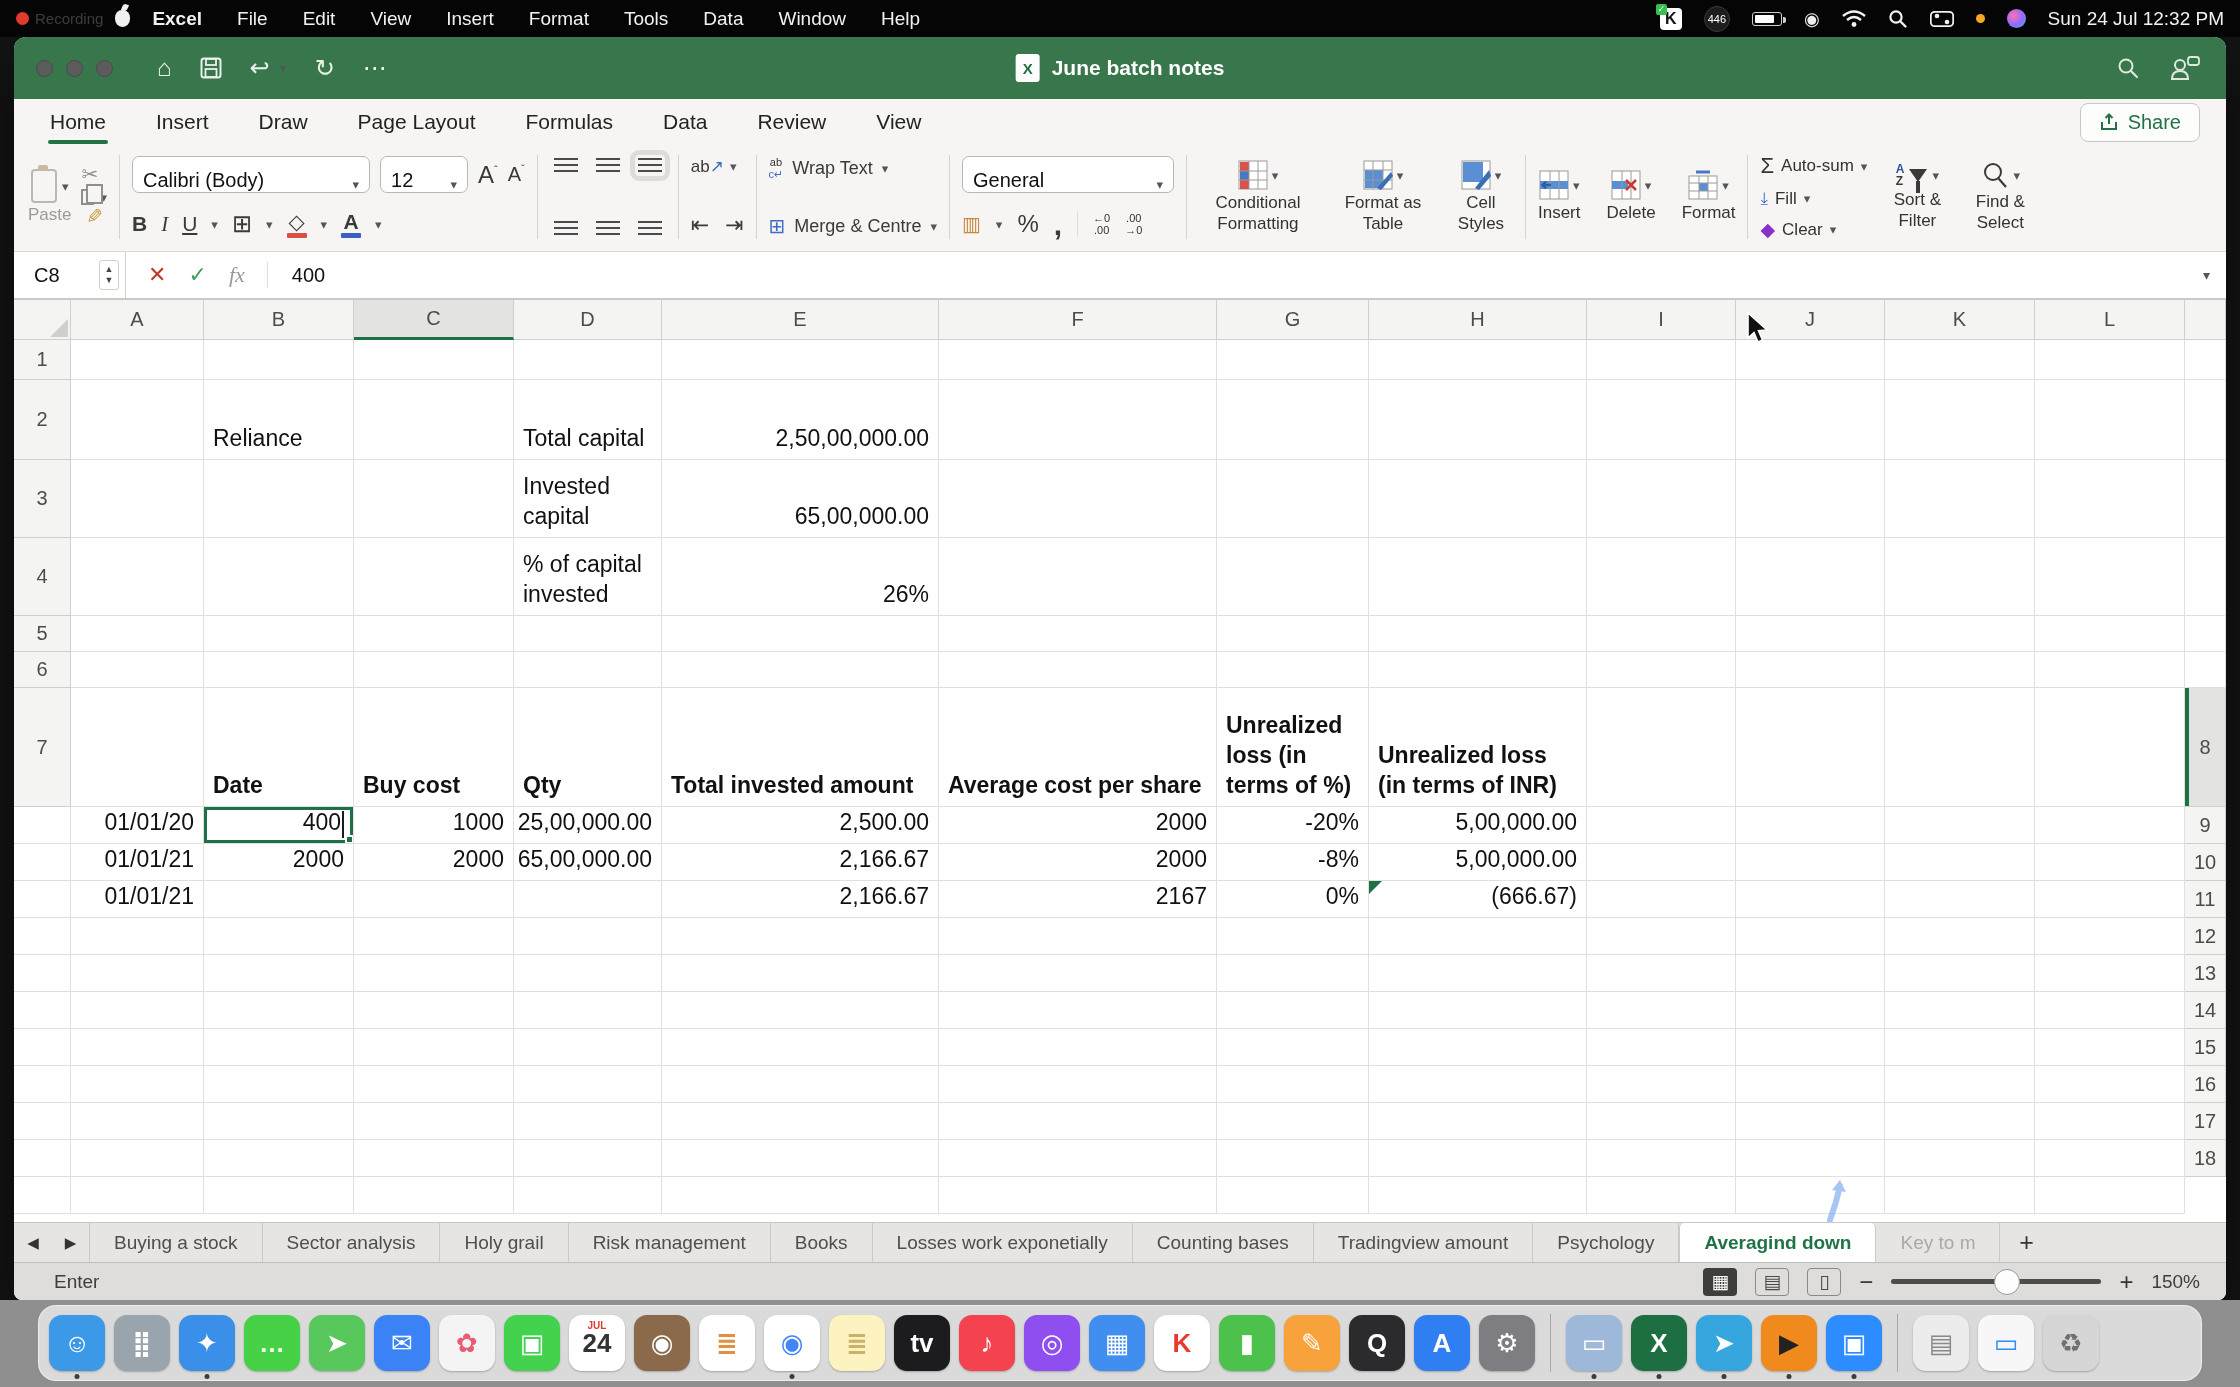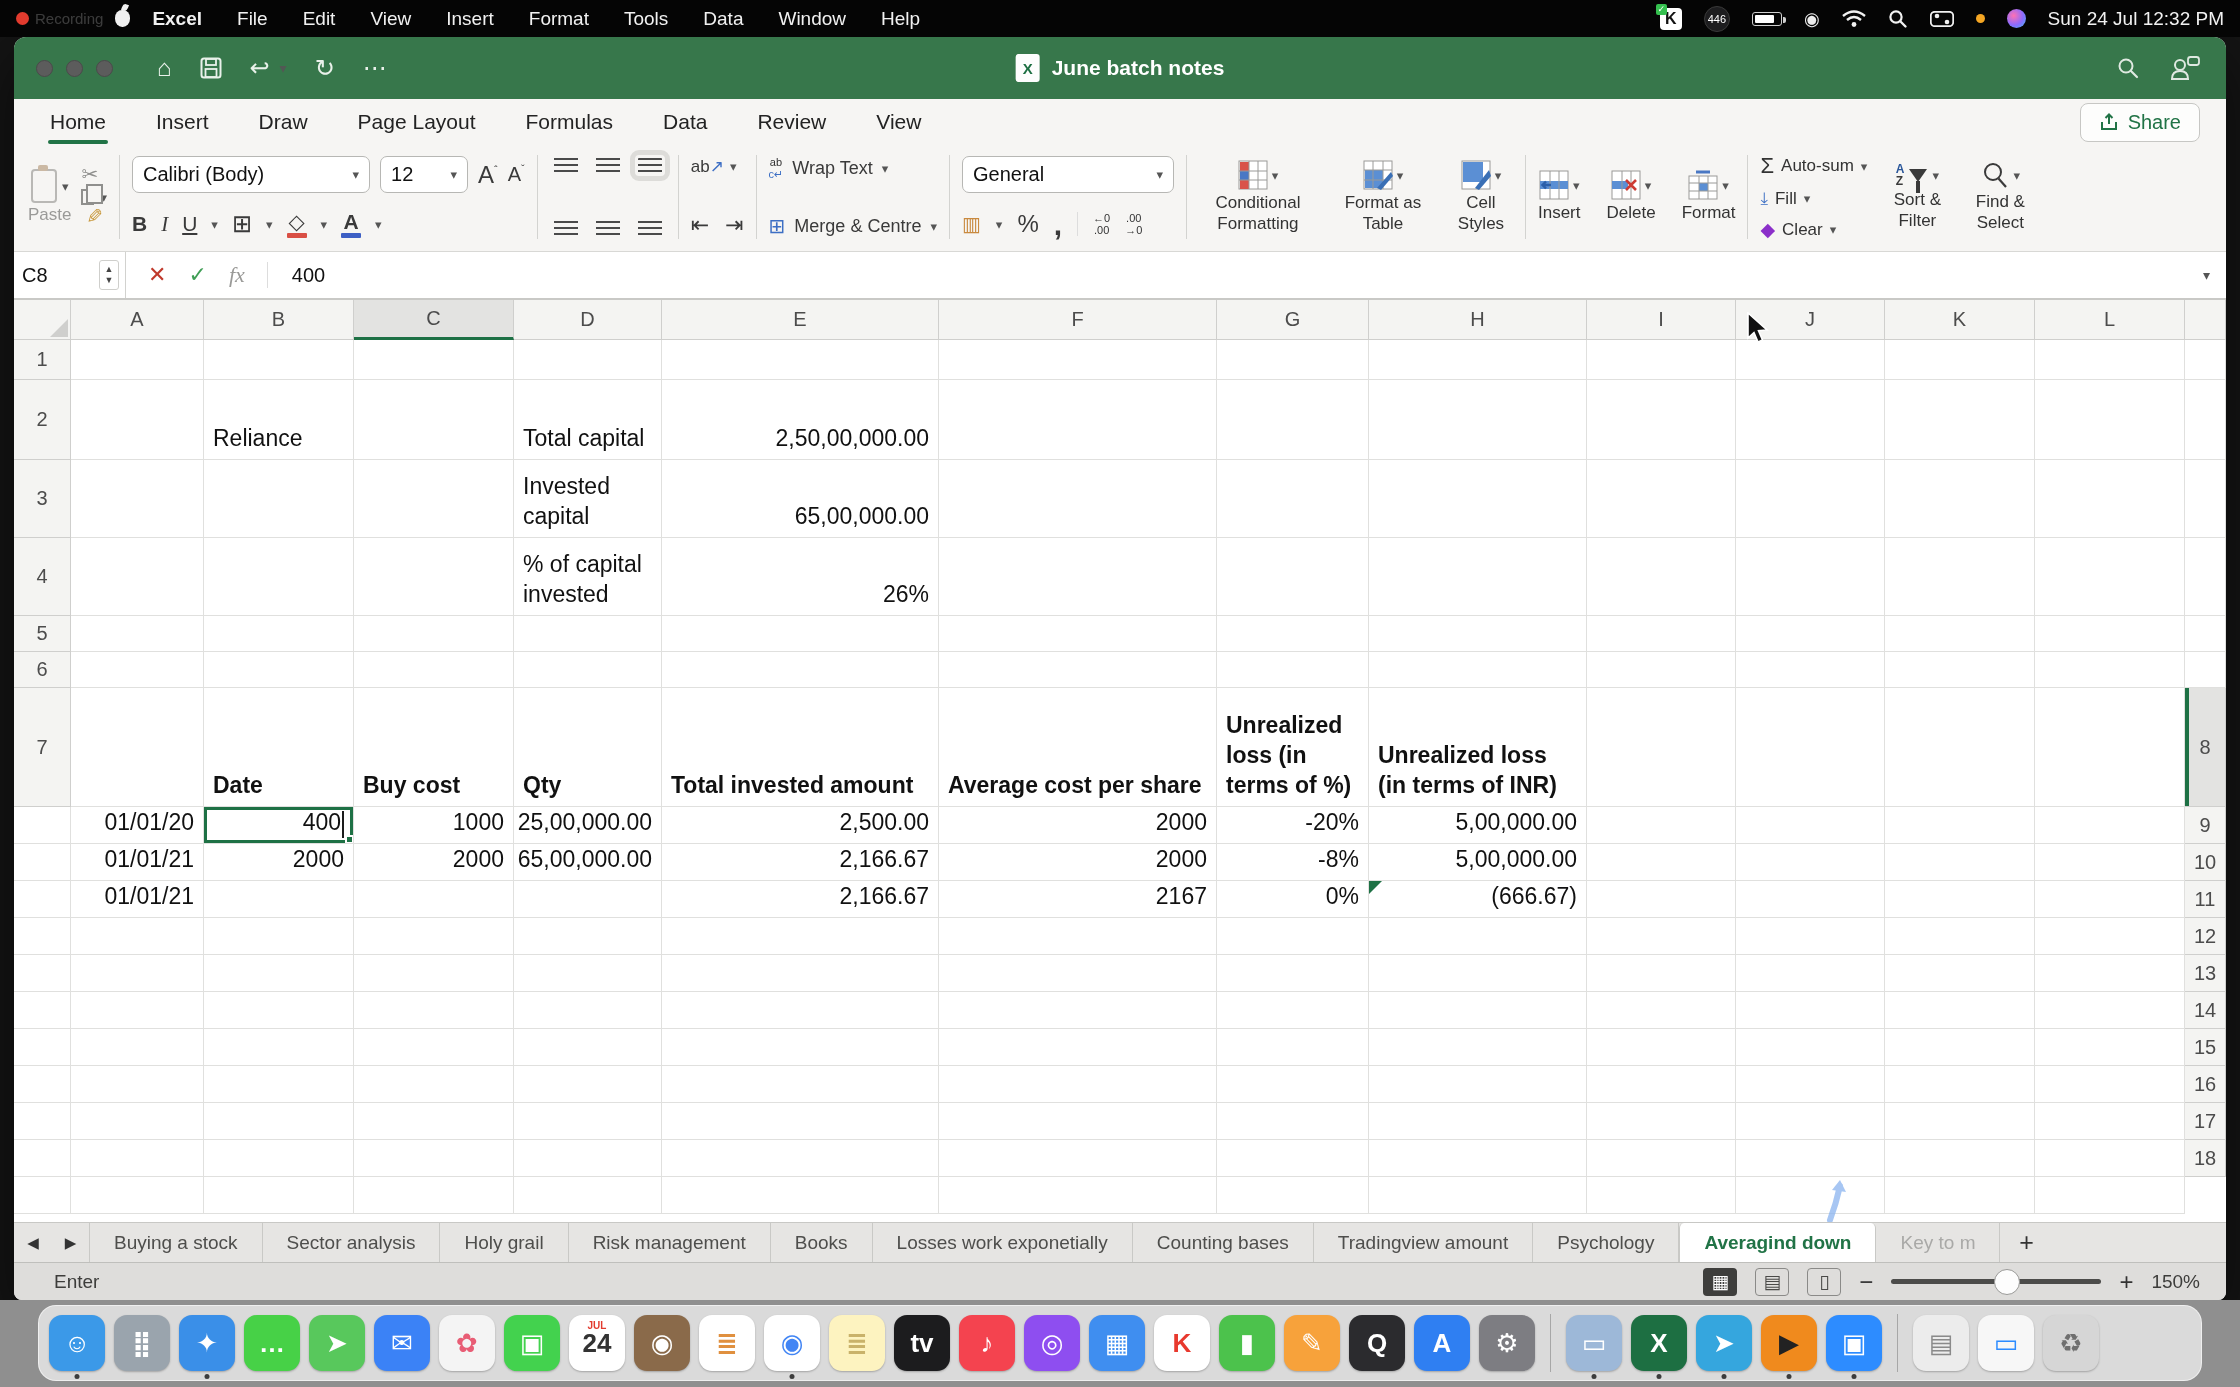--- a/index.html
+++ b/index.html
@@ -58,42 +58,42 @@
           border-bottom:1px solid #d8d8d5;flex:0 0 auto;font-size:18px;color:#3a3a3a}
   .rsep{width:1px;background:#d3d3d0;margin:2px 12px;flex:0 0 auto}
   .rgrp{display:flex;align-items:center;gap:10px}
   .col2{display:flex;flex-direction:column;justify-content:space-between;padding:3px 0}
   .paste{display:flex;flex-direction:column;align-items:center;color:#9a9a98;gap:2px}
   .clip{width:26px;height:34px;border:2.5px solid #b9b8b5;border-radius:4px;position:relative}
   .clip::before{content:"";position:absolute;left:5px;top:-6px;width:10px;height:6px;background:#cbb9a4;border-radius:2px}
   .mini-col{display:flex;flex-direction:column;justify-content:space-between;padding:2px 0;font-size:20px;color:#8f8f8d}
   .copy-ic{width:13px;height:16px;border:2px solid #8f8f8d;position:relative;margin:3px 6px 3px 0}
   .copy-ic::after{content:"";position:absolute;left:3px;top:-7px;width:13px;height:16px;border:2px solid #8f8f8d;background:#f6f5f3}
-  .selbox{background:#fff;border:1px solid #b7b7b4;border-radius:7px;height:37px;display:flex;align-items:center;
+  .selbox{background:#fff;border:1px solid #b7b7b4;border-radius:7px;height:37px;display:flex;align-items:flex-end;
           justify-content:space-between;padding:0 10px;font-size:20px;color:#111}
   .chv{font-size:13px;color:#555}
   .btnrow{display:flex;align-items:center;gap:14px;font-size:21px}
   .bld{font-weight:bold}.ita{font-style:italic;font-family:"Liberation Serif",serif}.und{text-decoration:underline}
   .fillc{display:inline-flex;flex-direction:column;align-items:center;line-height:1}
   .fillc .bar{width:20px;height:5px;border-radius:1px;margin-top:1px}
   .lns{width:24px;height:15px;background:repeating-linear-gradient(#4a4a4a 0 2.4px,transparent 2.4px 6px)}
   .lns.sel{outline:5px solid #dddcd9;outline-offset:3px;border-radius:1px}
   .two{font-size:11px;line-height:1.1;text-align:center;color:#333}
   .lbl2{font-size:17px;line-height:1.2;text-align:center;color:#333}
   .stack3{display:flex;flex-direction:column;justify-content:space-between;font-size:17px;color:#333}
   .stack3 .r{display:flex;align-items:center;gap:7px}
   .funnel{width:0;height:0;border-left:9px solid transparent;border-right:9px solid transparent;border-top:13px solid #3a3a3a;position:relative}
   .funnel::after{content:"";position:absolute;left:-2px;top:-1px;width:4px;height:12px;background:#3a3a3a}
   .azt{font-size:12px;line-height:1;font-weight:bold}
   .azt .a{color:#2b579a}
   .bigico{display:flex;flex-direction:column;align-items:center;gap:3px}
 
   
   .fbar{height:48px;background:#fff;border-bottom:2px solid #c9c9c6;display:flex;align-items:center;flex:0 0 auto;position:relative}
-  .namebox{width:112px;height:100%;border-right:1px solid #d2d2cf;display:flex;align-items:center;padding-left:8px;
+  .namebox{width:112px;height:100%;border-right:1px solid #d2d2cf;display:flex;align-items:center;padding-left:20px;
            font-size:20px;position:relative}
   .stepper{position:absolute;right:6px;top:8px;bottom:8px;width:20px;border:1px solid #cfcfcc;border-radius:3px;
            display:flex;flex-direction:column;align-items:center;justify-content:center;font-size:9px;color:#444;line-height:1.25}
   .fbtns{display:flex;align-items:center;gap:22px;padding:0 8px 0 22px;font-size:22px}
   .fx{font-family:"Liberation Serif",serif;font-style:italic;color:#9a9a98}
   .fdiv{width:1px;height:26px;background:#ddd}
   .fval{font-size:20px;padding-left:16px}
   .fchv{position:absolute;right:16px;font-size:14px;color:#555}
 
   

